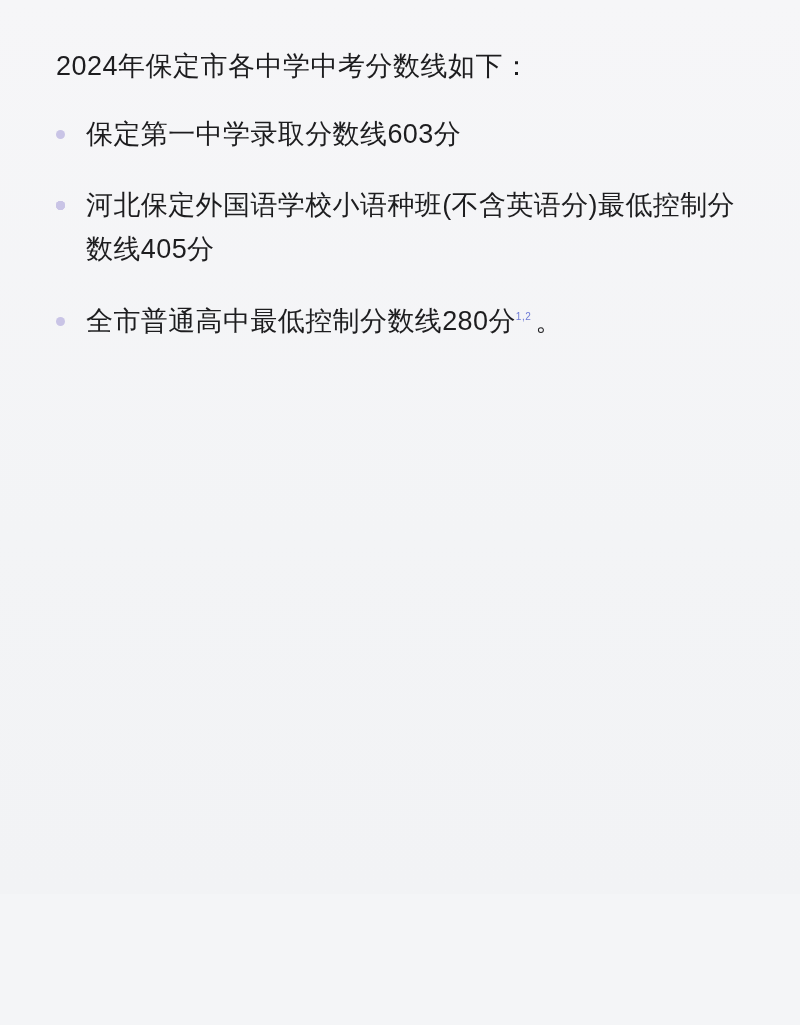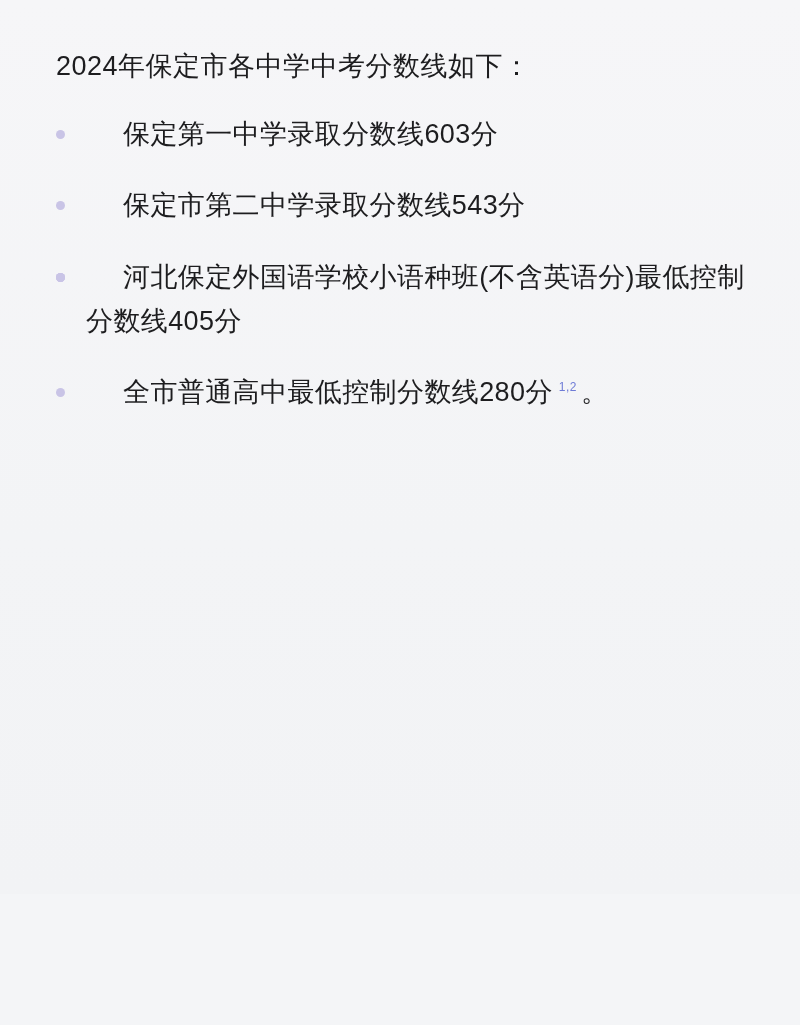--- a/index.html
+++ b/index.html
@@ -48,51 +48,45 @@
     position: absolute;
     left: 8px;
     top: 17px;
     width: 9px;
     height: 9px;
     border-radius: 50%;
     background: #c9c4e6;
   }
   .item-text {
     display: inline;
-    margin-left: 37px;
   }
   .sup {
-    font-size: 12px;
+    font-size: 10px;
     color: #6e7bd6;
     vertical-align: super;
-    margin-left: 6px;
     letter-spacing: 0.5px;
   }
   .tail {
     margin-left: 4px;
   }
 </style>
 </head>
 <body>
 
 <div class="page">
 
   <div class="intro">2024年保定市各中学中考分数线如下：</div>
 
   <ul class="list">
 
     <li class="item">
       <span class="bullet"></span>
       <span class="item-text">保定第一中学录取分数线603分</span>
     </li>
 
-    <li class="item">
-      <span class="bullet"></span>
-      <span class="item-text">保定市第二中学录取分数线543分</span>
-    </li>
 
 
     <li class="item">
       <span class="bullet"></span>
     </li>
 
     <li class="item">
       <span class="bullet"></span>
     </li>
 

